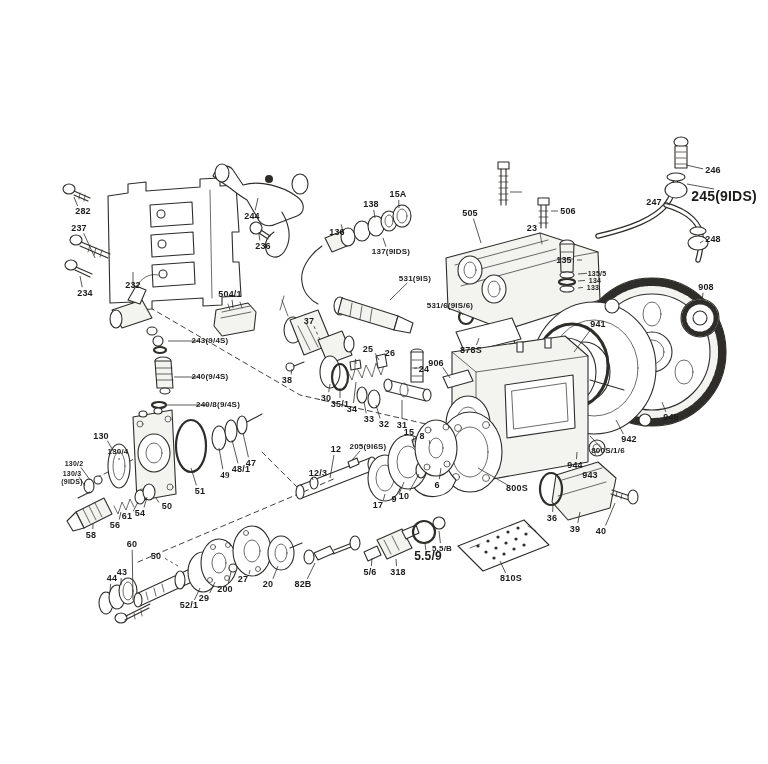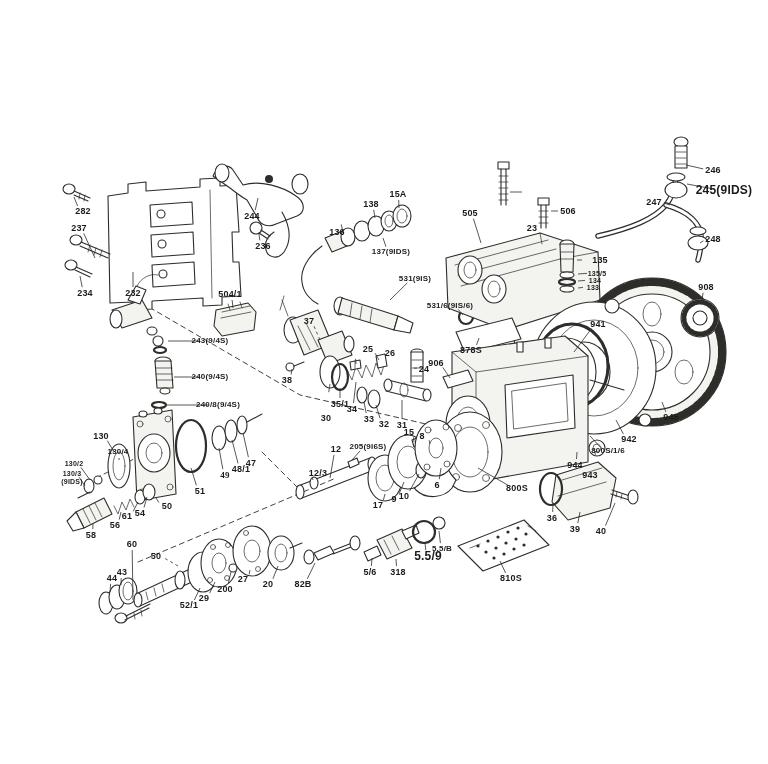--- a/index.html
+++ b/index.html
@@ -498,59 +498,59 @@
       <line x1="508.1" y1="485.3" x2="478" y2="468"></line>
       <line x1="552.7" y1="512.0" x2="553" y2="503"></line>
       <line x1="577.8" y1="523.2" x2="580" y2="512"></line>
       <line x1="605.5" y1="525.6" x2="615" y2="503"></line>
     </svg>
 
   <div class="labels">
       <span class="lbl" style="left: 83px; top: 211px;">282</span>
       <span class="lbl" style="left: 79px; top: 228px;">237</span>
       <span class="lbl" style="left: 85px; top: 293px;">234</span>
-      <span class="lbl" style="left: 133px; top: 293px;">232</span>
+      <span class="lbl" style="left: 133px; top: 285px;">232</span>
       <span class="lbl" style="left: 252px; top: 216px;">244</span>
       <span class="lbl" style="left: 263px; top: 246px;">236</span>
       <span class="lbl" style="left: 230px; top: 294px;">504/1</span>
       <span class="lbl" style="left: 210px; top: 341px; font-size: 8px;">243(9/4S)</span>
       <span class="lbl" style="left: 210px; top: 377px; font-size: 8px;">240(9/4S)</span>
       <span class="lbl" style="left: 218px; top: 405px; font-size: 8px;">240/8(9/4S)</span>
       <span class="lbl" style="left: 337px; top: 232px;">136</span>
       <span class="lbl" style="left: 371px; top: 204px;">138</span>
       <span class="lbl" style="left: 398px; top: 194px;">15A</span>
       <span class="lbl" style="left: 391px; top: 252px; font-size: 8px;">137(9IDS)</span>
       <span class="lbl" style="left: 470px; top: 213px;">505</span>
       <span class="lbl" style="left: 532px; top: 192px; margin-top: 36px;">23</span>
       <span class="lbl" style="left: 568px; top: 211px;">506</span>
       <span class="lbl" style="left: 713px; top: 170px;">246</span>
-      <span class="lbl" style="left: 724px; top: 190px; font-size: 12px;">245(9IDS)</span>
+      <span class="lbl" style="left: 724px; top: 196px; font-size: 14px;">245(9IDS)</span>
       <span class="lbl" style="left: 654px; top: 202px;">247</span>
       <span class="lbl" style="left: 713px; top: 239px;">248</span>
-      <span class="lbl" style="left: 600px; top: 260px;">135</span>
+      <span class="lbl" style="left: 564px; top: 260px;">135</span>
       <span class="lbl" style="left: 597px; top: 273px; font-size: 7px;">135/5</span>
       <span class="lbl" style="left: 595px; top: 280px; font-size: 7px;">134</span>
       <span class="lbl" style="left: 593px; top: 287px; font-size: 7px;">133</span>
       <span class="lbl" style="left: 706px; top: 287px;">908</span>
       <span class="lbl" style="left: 598px; top: 324px;">941</span>
       <span class="lbl" style="left: 671px; top: 417px;">945</span>
       <span class="lbl" style="left: 629px; top: 439px;">942</span>
       <span class="lbl" style="left: 608px; top: 451px; font-size: 8px;">800S/1/6</span>
       <span class="lbl" style="left: 590px; top: 460px; margin-top: 15px;">943</span>
       <span class="lbl" style="left: 575px; top: 465px;">944</span>
       <span class="lbl" style="left: 309px; top: 321px;">37</span>
       <span class="lbl" style="left: 415px; top: 279px; font-size: 8px;">531(9IS)</span>
       <span class="lbl" style="left: 450px; top: 306px; font-size: 8px;">531/6(9IS/6)</span>
       <span class="lbl" style="left: 353px; top: 353px; margin-left: 37px;">26</span>
       <span class="lbl" style="left: 368px; top: 349px;">25</span>
       <span class="lbl" style="left: 424px; top: 369px;">24</span>
       <span class="lbl" style="left: 436px; top: 363px;">906</span>
       <span class="lbl" style="left: 471px; top: 350px;">878S</span>
       <span class="lbl" style="left: 287px; top: 380px;">38</span>
-      <span class="lbl" style="left: 326px; top: 398px; margin-top: 20px;">30</span>
+      <span class="lbl" style="left: 326px; top: 398px;">30</span>
       <span class="lbl" style="left: 340px; top: 404px;">35/1</span>
       <span class="lbl" style="left: 352px; top: 409px;">34</span>
       <span class="lbl" style="left: 369px; top: 419px;">33</span>
       <span class="lbl" style="left: 384px; top: 424px;">32</span>
       <span class="lbl" style="left: 402px; top: 425px;">31</span>
       <span class="lbl" style="left: 101px; top: 436px;">130</span>
       <span class="lbl" style="left: 118px; top: 452px; font-size: 8px;">130/4</span>
       <span class="lbl" style="left: 74px; top: 463px; font-size: 7px;">130/2</span>
       <span class="lbl" style="left: 72px; top: 473px; font-size: 7px;">130/3</span>
       <span class="lbl" style="left: 72px; top: 481px; font-size: 7px;">(9IDS)</span>

